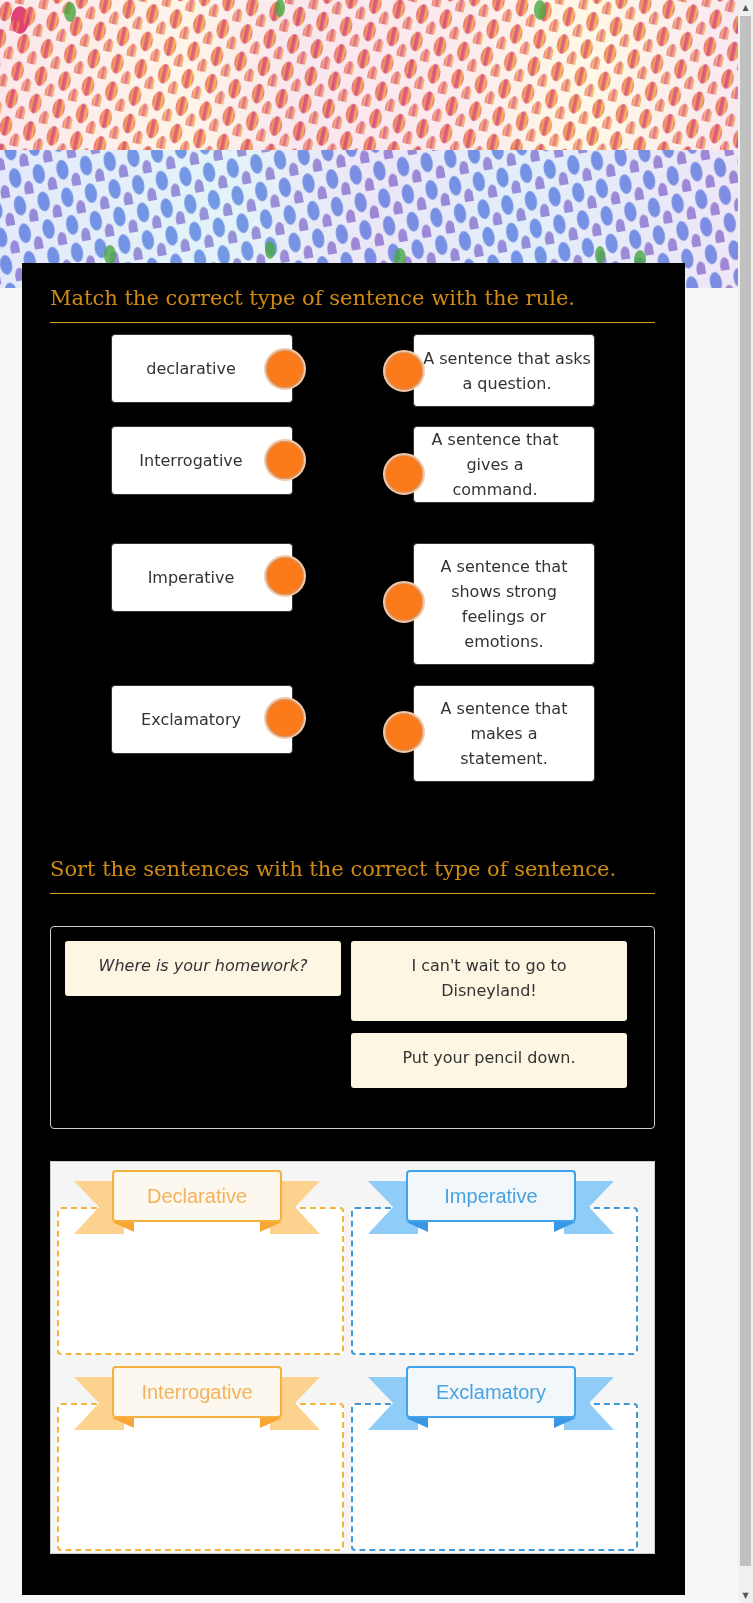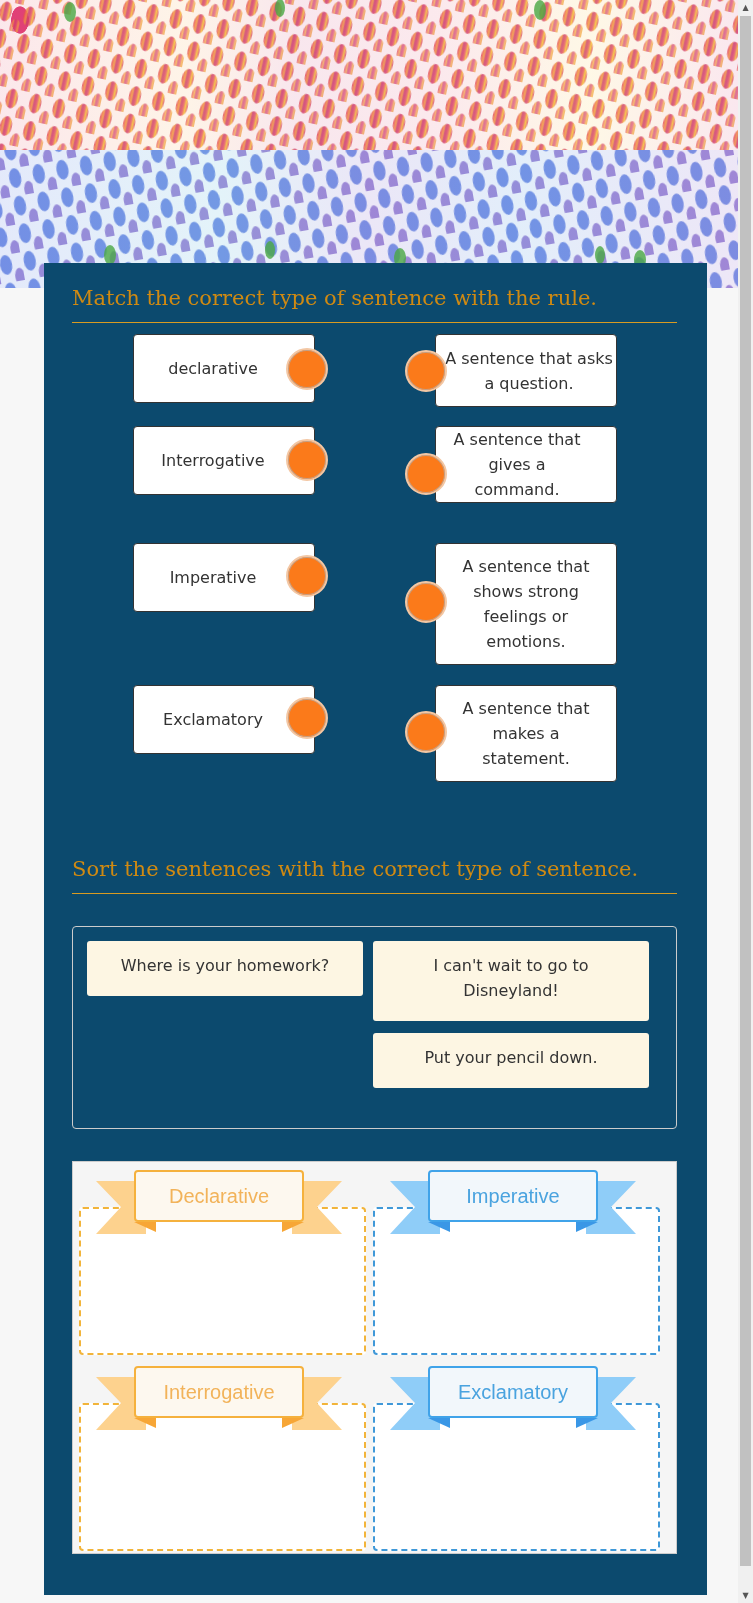--- a/index.html
+++ b/index.html
@@ -17,21 +17,21 @@
   .banner svg { position: absolute; left: 0; top: 0; }
   .title-box {
     position: absolute; left: 73px; top: 117px; width: 592px; height: 54px;
     background: #fff; display: flex; align-items: center; justify-content: center;
   }
   .title-box span {
     font-family: "DejaVu Serif", "Liberation Serif", serif;
     font-size: 44px; color: #fce26a; letter-spacing: 0.5px;
   }
   .card {
-    position: absolute; left: 44px; top: 263px; width: 663px; height: 1332px; background: #0c4a6e;
+    position: absolute; left: 22px; top: 263px; width: 663px; height: 1332px; background: #000000;
   }
   .section-title {
     position: absolute; left: 28px; width: 600px;
     font-family: "DejaVu Serif", "Liberation Serif", serif;
     font-size: 21px; color: #d08a12;
   }
   .rule { position: absolute; left: 28px; width: 605px; height: 1px; background: #d99b22; }
   .mbox {
     position: absolute; border: 1px solid #333; border-radius: 4px; background: #fff;
     display: flex; align-items: center; justify-content: center; text-align: center;
@@ -167,21 +167,21 @@
 
   <div class="dot" style="left:361px; top:87px;"></div>
   <div class="dot" style="left:361px; top:190px;"></div>
   <div class="dot" style="left:361px; top:318px;"></div>
   <div class="dot" style="left:361px; top:448px;"></div>
 
   <div class="section-title" style="top:594px;">Sort the sentences with the correct type of sentence.</div>
   <div class="rule" style="top:630px;"></div>
 
   <div class="sort-pool">
-    <div class="chip" style="left:14px; top:14px; width:276px; height:55px;">
+    <div class="chip" style="left:14px; top:14px; width:276px; height:55px;font-style:italic;">
       <span>Where is your homework?</span>
     </div>
     <div class="chip" style="left:300px; top:14px; width:276px; height:80px; padding-left:40px; padding-right:40px;">
       <span>I can't wait to go to Disneyland!</span>
     </div>
     <div class="chip" style="left:300px; top:106px; width:276px; height:55px;">
       <span>Put your pencil down.</span>
     </div>
   </div>
 

